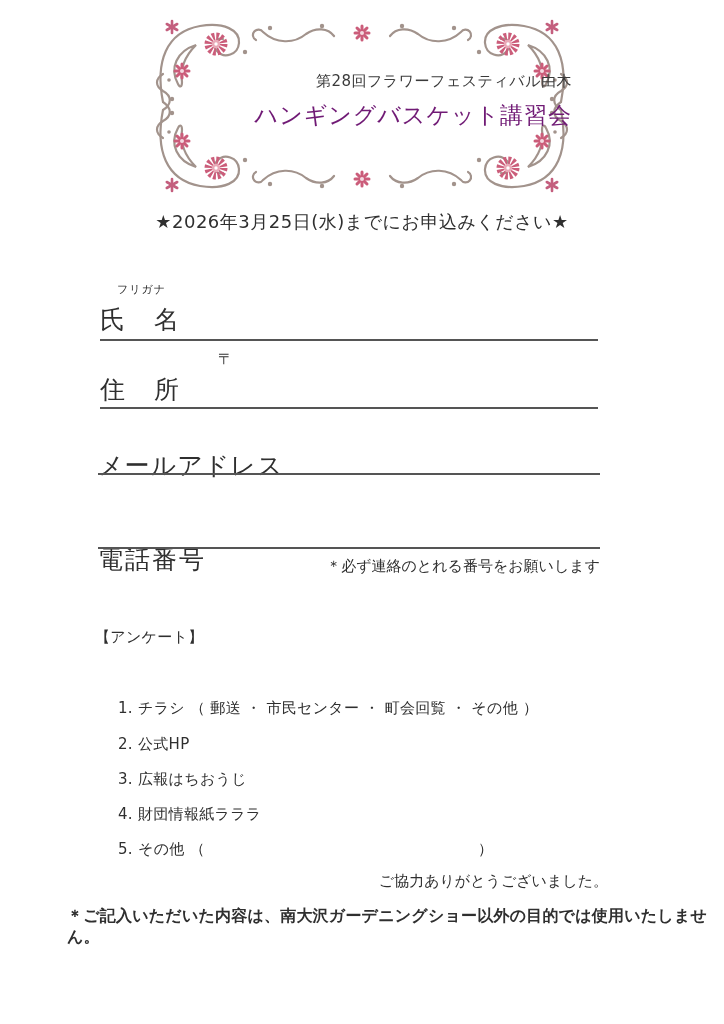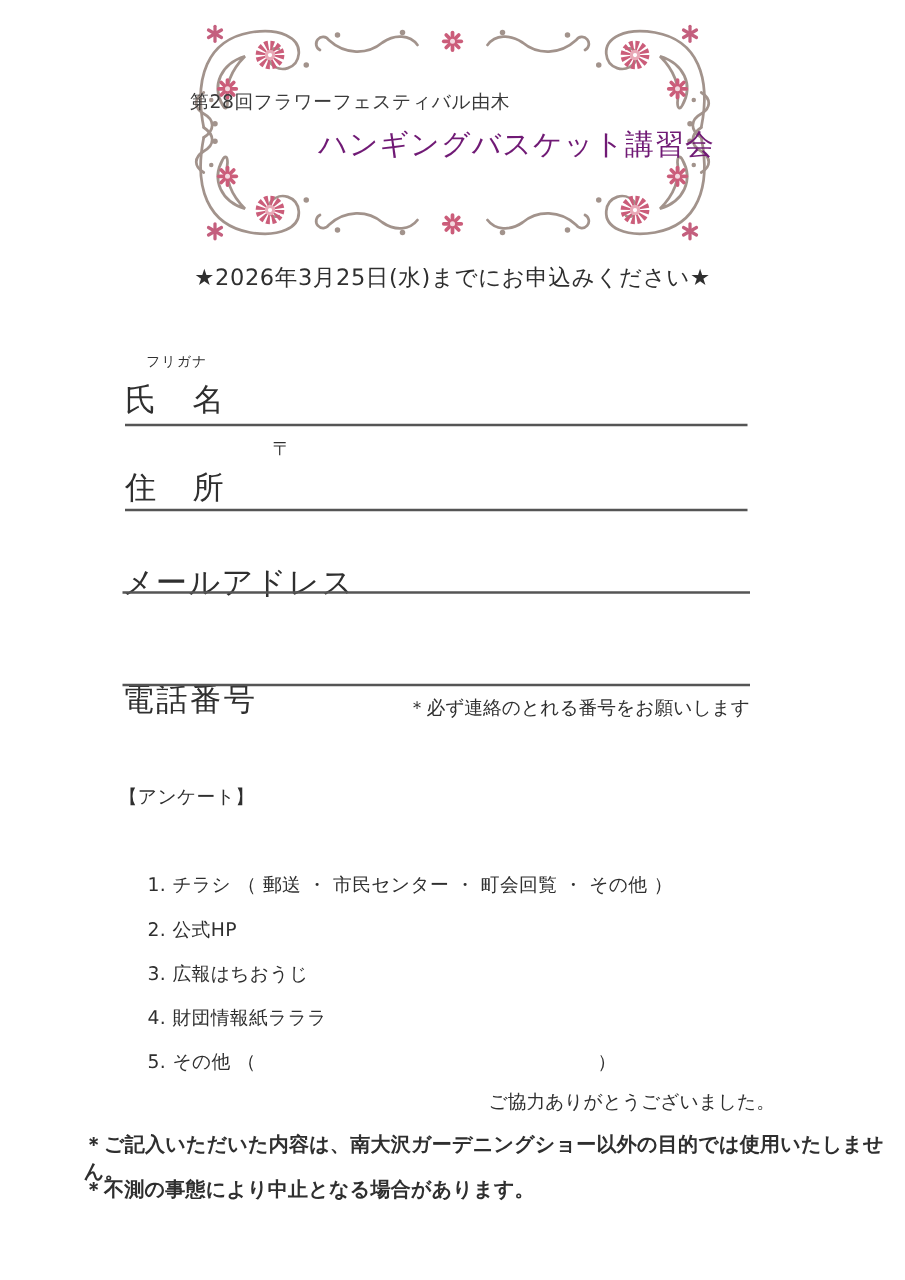--- a/index.html
+++ b/index.html
@@ -7,21 +7,21 @@
   .page {
     position:relative; width:724px; height:1024px; background:#ffffff;
     font-family:"DejaVu Sans","Liberation Sans",sans-serif;
     color:#2f2f2f; overflow:hidden;
   }
   .abs { position:absolute; }
 
   
   .frame { left:152px; top:16px; width:420px; height:180px; }
   .frame svg { position:absolute; left:0; top:0; }
-  .frame-subtitle { position:absolute; top:56px; left:0; width:100%; text-align:left; font-size:15px; letter-spacing:.5px; color:#3a3a3a; }
+  .frame-subtitle { position:absolute; top:56px; left:0; width:100%; text-align:right; font-size:15px; letter-spacing:.5px; color:#3a3a3a; }
   .frame-title    { position:absolute; top:84px; left:0; width:100%; text-align:right; font-size:23px; letter-spacing:1px; color:#701a75; }
 
   .deadline { top:210px; left:0; width:724px; text-align:center; font-size:18px; letter-spacing:.5px; }
 
   .field-label-lg { font-size:25px; letter-spacing:2px; }
   .field-label-md { font-size:25px; letter-spacing:1px; }
   .small-label { font-size:11px; letter-spacing:1px; }
   .postal { font-size:15px; }
   .fill-line { border-top:2px solid #555; height:0; }
 
@@ -121,18 +121,17 @@
 
   <div class="abs survey-text" style="left:95px; top:628px;">【アンケート】</div>
 
   <div class="abs survey-text" style="left:118px; top:699px;">1. チラシ （ 郵送 ・ 市民センター ・ 町会回覧 ・ その他 ）</div>
   <div class="abs survey-text" style="left:118px; top:735px;">2. 公式HP</div>
   <div class="abs survey-text" style="left:118px; top:770px;">3. 広報はちおうじ</div>
   <div class="abs survey-text" style="left:118px; top:805px;">4. 財団情報紙ラララ</div>
   <div class="abs survey-text" style="left:118px; top:840px;">5. その他 （</div>
   <div class="abs survey-text" style="left:478px; top:840px;">）</div>
 
-  <div class="abs thanks" style="left:12px; top:872px; width:608px;padding-left:48px;">ご協力ありがとうございました。</div>
+  <div class="abs thanks" style="left:0; top:872px; width:608px;padding-left:48px;">ご協力ありがとうございました。</div>
 
   <div class="abs bold-note" style="left:67px; top:906px;">＊ご記入いただいた内容は、南大沢ガーデニングショー以外の目的では使用いたしません。</div>
-  <div class="abs bold-note" style="left:67px; top:942px;">＊不測の事態により中止となる場合があります。</div>
 
 </div>
 
 </body></html>

